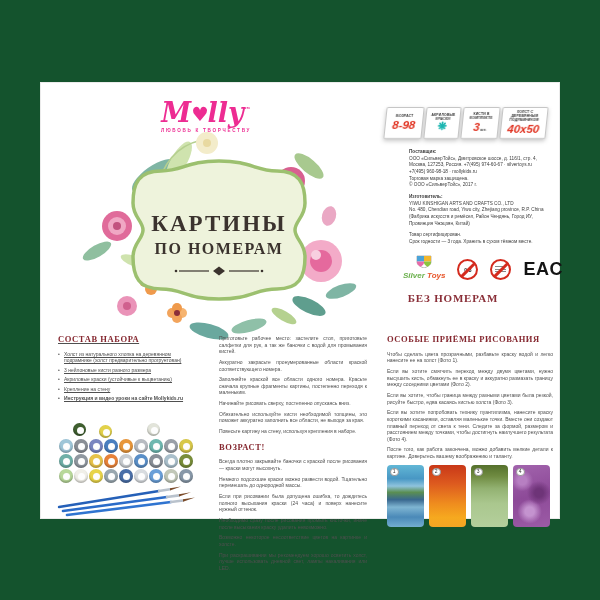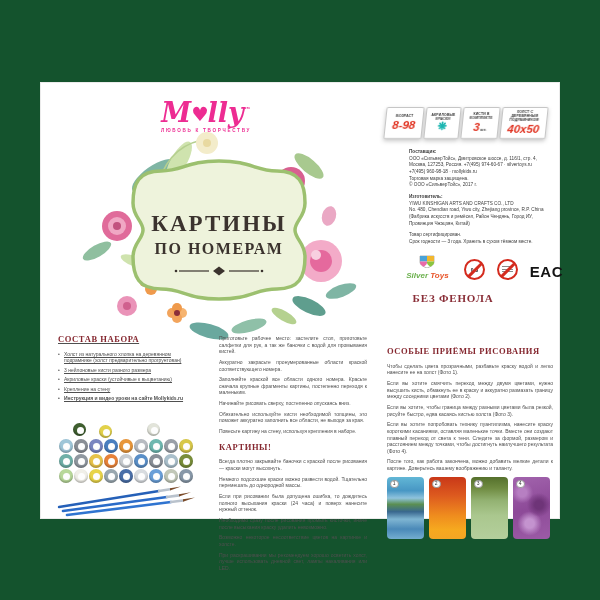--- a/index.html
+++ b/index.html
@@ -36,30 +36,30 @@
 
   .marks { position:absolute; left:362px; top:171px; width:160px; display:flex; align-items:flex-end; gap:12px; }
   .stoys { text-align:center; width:52px; }
   .stoys-name { font-style:italic; font-weight:800; font-size:8px; line-height:1; }
   .stw1 { color:#6ab04c; } .stw2 { color:#e8552a; }
   .no-circle { width:21px; height:21px; border:2.5px solid #d42b1e; border-radius:50%; position:relative;
                display:flex; align-items:center; justify-content:center; background:#fff; flex:0 0 auto; }
   .no-circle::after { content:""; position:absolute; left:-1px; top:7.5px; width:19px; height:2.5px; background:#d42b1e; transform:rotate(-45deg); }
   .no-age { font-size:5px; font-weight:800; color:#222; }
   .no-lines { width:11px; height:8px; background:repeating-linear-gradient(180deg,#8a8a8a 0 1px, transparent 1px 2.6px); }
-  .eac { font-weight:800; font-size:15px; color:#141414; letter-spacing:.5px; font-family:"Liberation Sans", sans-serif; }
+  .eac { font-weight:800; font-size:18px; color:#141414; letter-spacing:.5px; font-family:"Liberation Sans", sans-serif; }
 
   .claim { position:absolute; left:330px; top:208px; width:164px; text-align:center; color:#8a2f38;
            font-family:"Liberation Serif", serif; font-weight:700; font-size:11px; line-height:1.3; letter-spacing:.8px; }
 
   
   .col { position:absolute; top:252px; font-size:5px; color:#4f4f4f; line-height:1.33; }
   .col1 { left:17px;  width:142px;text-decoration:underline; }
   .col2 { left:178px; width:148px; text-align:justify; }
-  .col3 { left:346px; width:166px; text-align:justify;margin-top:12px; }
+  .col3 { left:346px; width:166px; text-align:justify; }
   .colh { font-family:"Liberation Serif", serif; font-weight:700; font-size:8.5px; color:#85272f; letter-spacing:.6px; margin:0 0 6px; line-height:1.15; text-align:left; }
   .colh2 { margin-top:8px; }
   .col p { margin:0 0 4px; }
   .blist { list-style:none; }
   .blist li { position:relative; padding-left:6px; margin-bottom:2.8px; }
   .blist li::before { content:"\2022"; position:absolute; left:0; top:0; }
   .blist li.bold { font-weight:700; }
 
   
   .kit { position:absolute; left:14px; top:340px; width:152px; height:94px; }
@@ -198,21 +198,21 @@
       <div class="no-circle">
           <span class="no-age">0-3</span>
         </div>
       <div class="no-circle">
           <span class="no-lines"></span>
         </div>
       <div class="eac">EAC</div>
     </div>
 
     <div class="claim">
-      <div>БЕЗ ФЕНОЛА</div>
+      <div>БЕЗ НОМЕРАМ</div>
     </div>
 
     <div class="col col1">
       <h3 class="colh">СОСТАВ НАБОРА</h3>
       <ul class="blist">
         <li>Холст из натурального хлопка на деревянном подрамнике (холст предварительно прогрунтован)</li>
         <li>3 нейлоновые кисти разного размера</li>
         <li>Акриловые краски (устойчивые к выцветанию)</li>
         <li>Крепление на стену</li>
         <li class="bold">Инструкция и видео уроки на сайте Mollykids.ru</li>
@@ -267,21 +267,21 @@
       </svg>
     </div>
 
     <div class="col col2">
       <p>Приготовьте рабочее место: застелите стол, приготовьте салфетки для рук, а так же баночки с водой для промывания кистей.</p>
       <p>Аккуратно закрасьте пронумерованные области краской соответствующего номера.</p>
       <p>Заполняйте краской все области одного номера. Красьте сначала крупные фрагменты картины, постепенно переходя к маленьким.</p>
       <p>Начинайте рисовать сверху, постепенно опускаясь вниз.</p>
       <p>Обязательно используйте кисти необходимой толщины, это поможет аккуратно заполнить все области, не выходя за края.</p>
       <p>Повесьте картину на стену, используя крепления в наборе.</p>
-      <h3 class="colh colh2">КАРТИНЫ!</h3>
+      <h3 class="colh colh2">ВОЗРАСТ!</h3>
       <p>Всегда плотно закрывайте баночки с краской после рисования — краски могут высохнуть.</p>
       <p>Немного подсохшие краски можно развести водой. Тщательно перемешать до однородной массы.</p>
       <p>Если при рисовании была допущена ошибка, то дождитесь полного высыхания краски (24 часа) и поверх нанесите нужный оттенок.</p>
       <p>Необходимо сразу после рисования промыть кисточки, иначе после высыхания краску удалить невозможно.</p>
       <p>Возможно некоторое несоответствие цветов на картинке и холсте.</p>
       <p>При раскрашивании мы рекомендуем хорошо осветить холст, лучше использовать дневной свет, лампы накаливания или LED.</p>
     </div>
 
     <div class="col col3">
       <h3 class="colh">ОСОБЫЕ ПРИЁМЫ РИСОВАНИЯ</h3>

